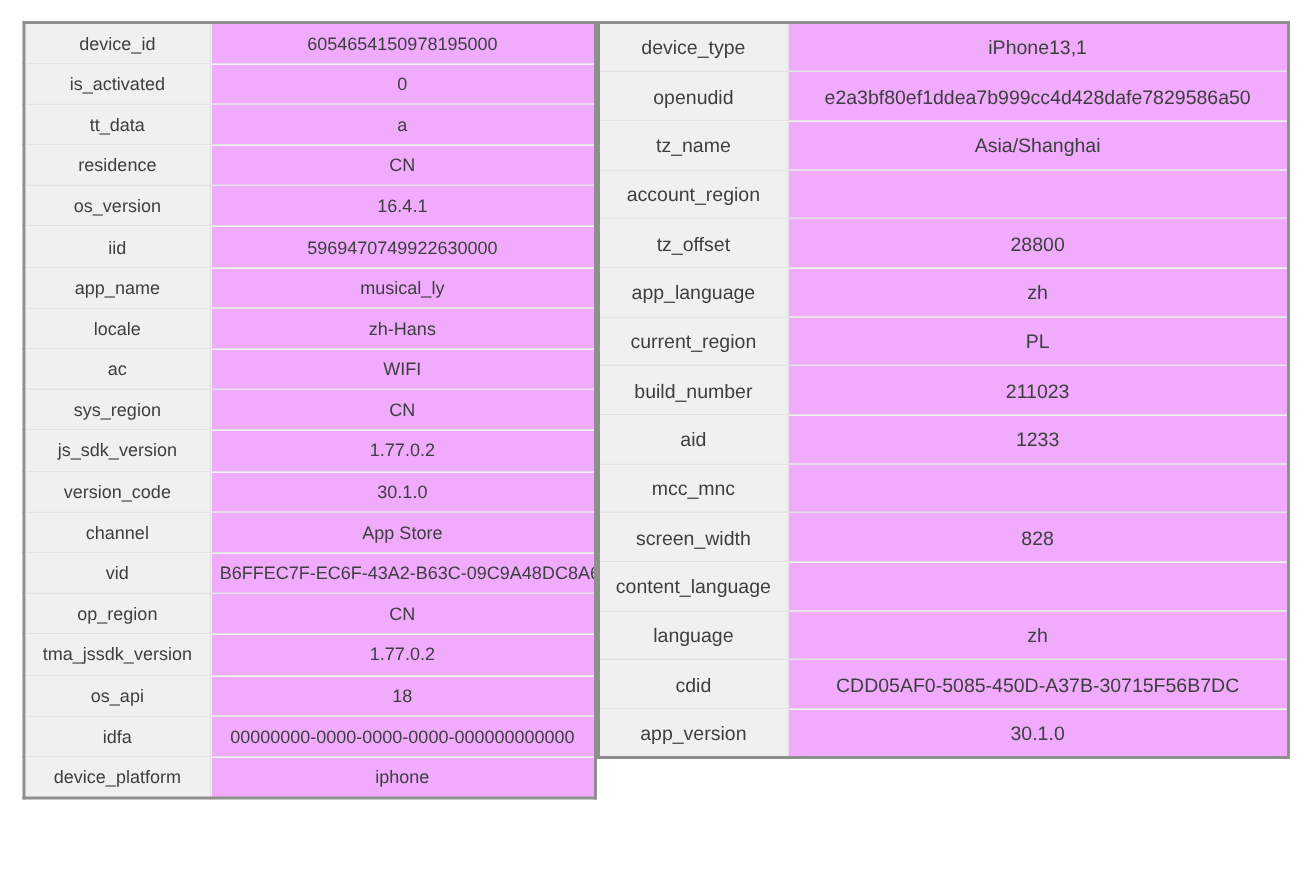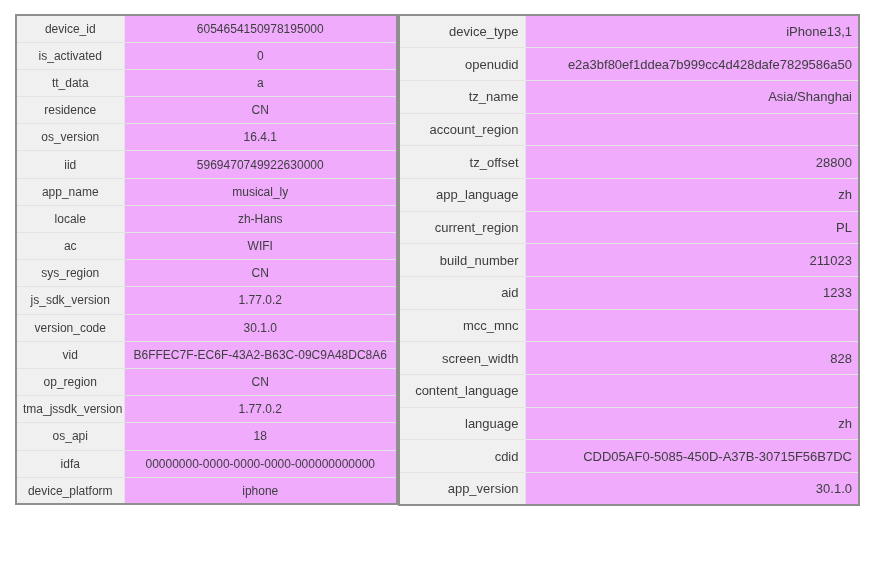--- a/index.html
+++ b/index.html
@@ -37,24 +37,24 @@
     color: var(--text);
     padding: 2px 6px;
     overflow: hidden;
     white-space: nowrap;
   }
   table.kv td.key { background: var(--key-bg); }
   table.kv td.val { background: #f0abfc; }
 
   table.kv-left { width: 383px; font-size: 12px; }
   table.kv-left td { height: 27.2px; }
-  table.kv-left td.key { width: 108px; }
+  table.kv-left td.key { width: 124px; }
 
   table.kv-right { width: 462px; font-size: 13px; }
-  table.kv-right td { height: 32.7px; text-align: right; }
+  table.kv-right td { height: 32.7px; }
   table.kv-right td.key { width: 126px; }
 </style>
 </head>
 <body>
 
 <div class="tables-wrap">
   <table class="kv kv-left">
     <tbody>
         <tr>
           <td class="key">device_id</td>
@@ -98,20 +98,24 @@
         </tr>
         <tr>
           <td class="key">js_sdk_version</td>
           <td class="val">1.77.0.2</td>
         </tr>
         <tr>
           <td class="key">version_code</td>
           <td class="val">30.1.0</td>
         </tr>
         <tr>
+          <td class="key">channel</td>
+          <td class="val">App Store</td>
+        </tr>
+        <tr>
           <td class="key">vid</td>
           <td class="val">B6FFEC7F-EC6F-43A2-B63C-09C9A48DC8A6</td>
         </tr>
         <tr>
           <td class="key">op_region</td>
           <td class="val">CN</td>
         </tr>
         <tr>
           <td class="key">tma_jssdk_version</td>
           <td class="val">1.77.0.2</td>

